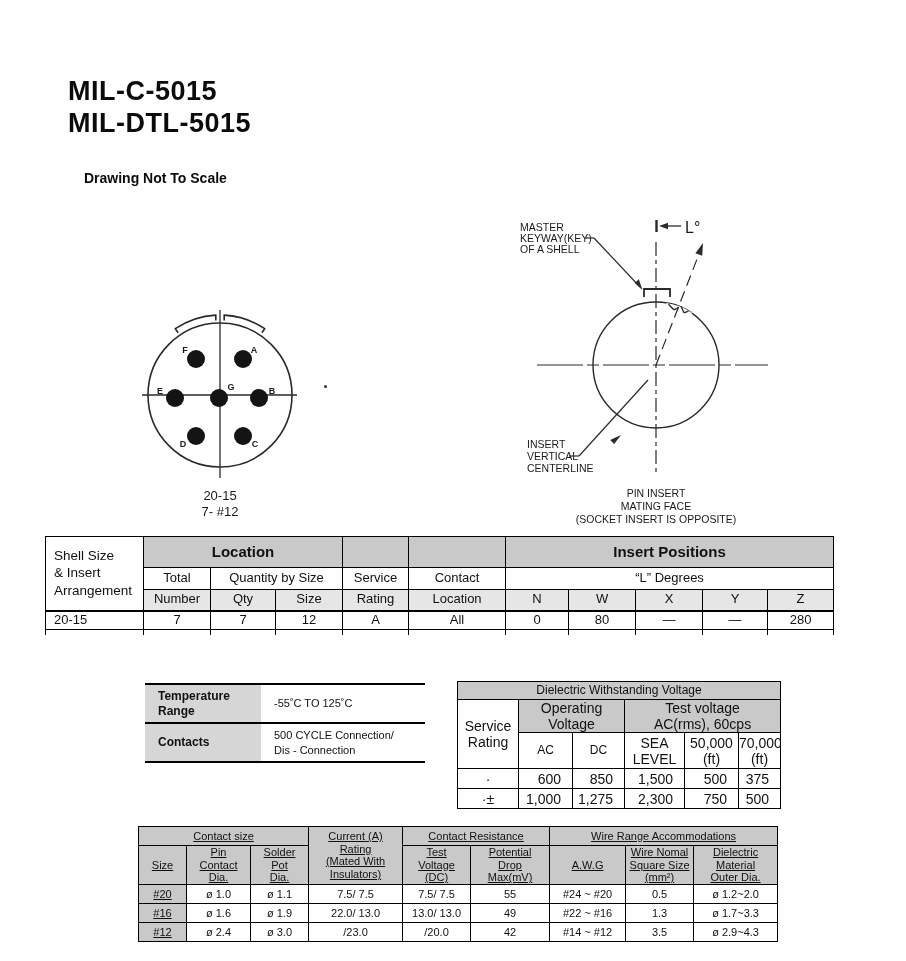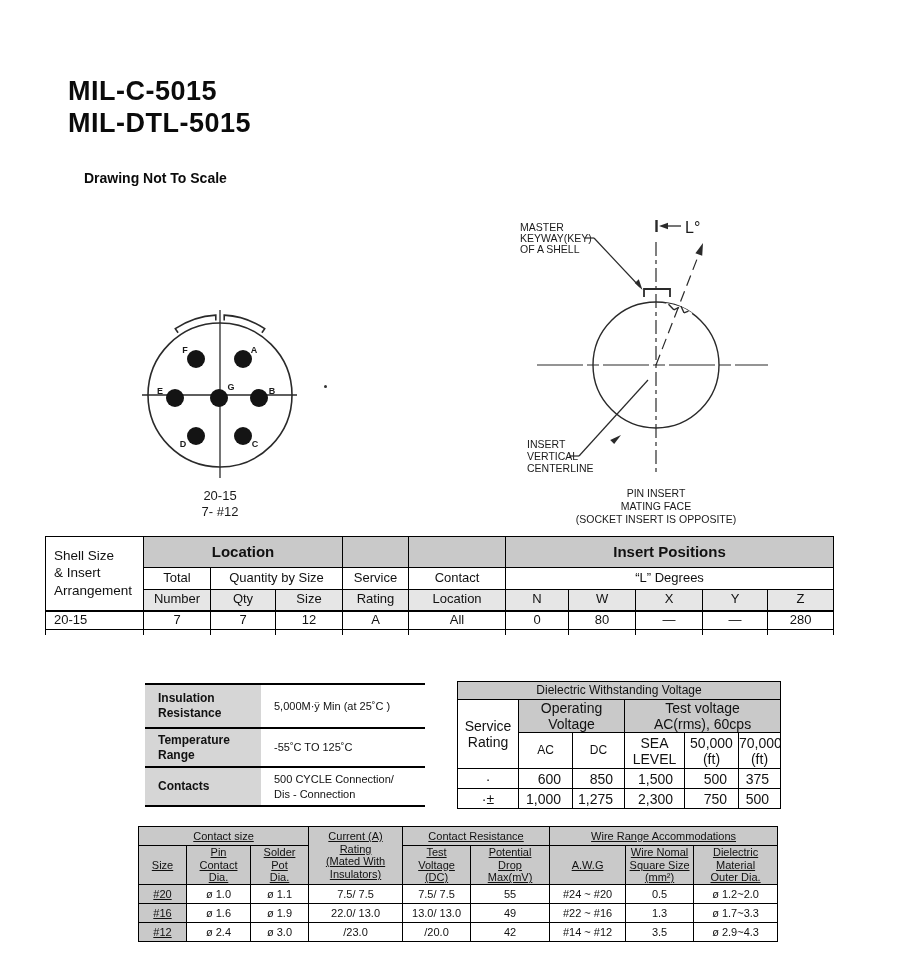--- a/index.html
+++ b/index.html
@@ -194,25 +194,20 @@
     </tr>
   </tbody>
     </table>
 
   <table class="abs t2" style="left:145px;top:683px;width:280px;">
     <colgroup>
         <col style="width:116px">
         <col style="width:164px">
       </colgroup>
     <tbody>
-        <tr style="height:44px;">
-      <td class="plabel ml">Insulation
-Resistance</td>
-      <td class="pval ml">5,000M·ÿ  Min  (at 25˚C )</td>
-    </tr>
     <tr style="height:39px;">
       <td class="plabel ml">Temperature
 Range</td>
       <td class="pval ml">-55˚C  TO  125˚C</td>
     </tr>
     <tr style="height:39px;">
       <td class="plabel ml">Contacts</td>
       <td class="pval ml">500 CYCLE Connection/
 Dis - Connection</td>
     </tr>

